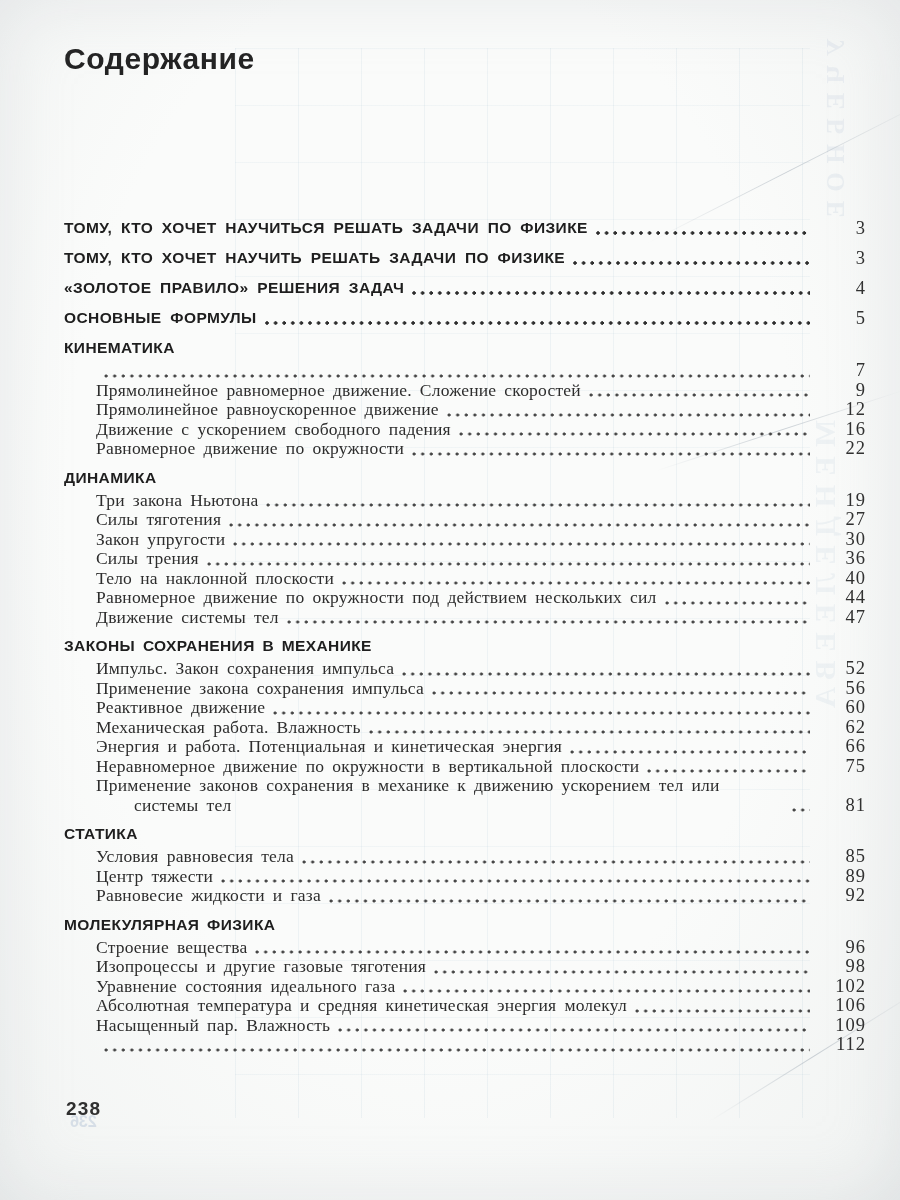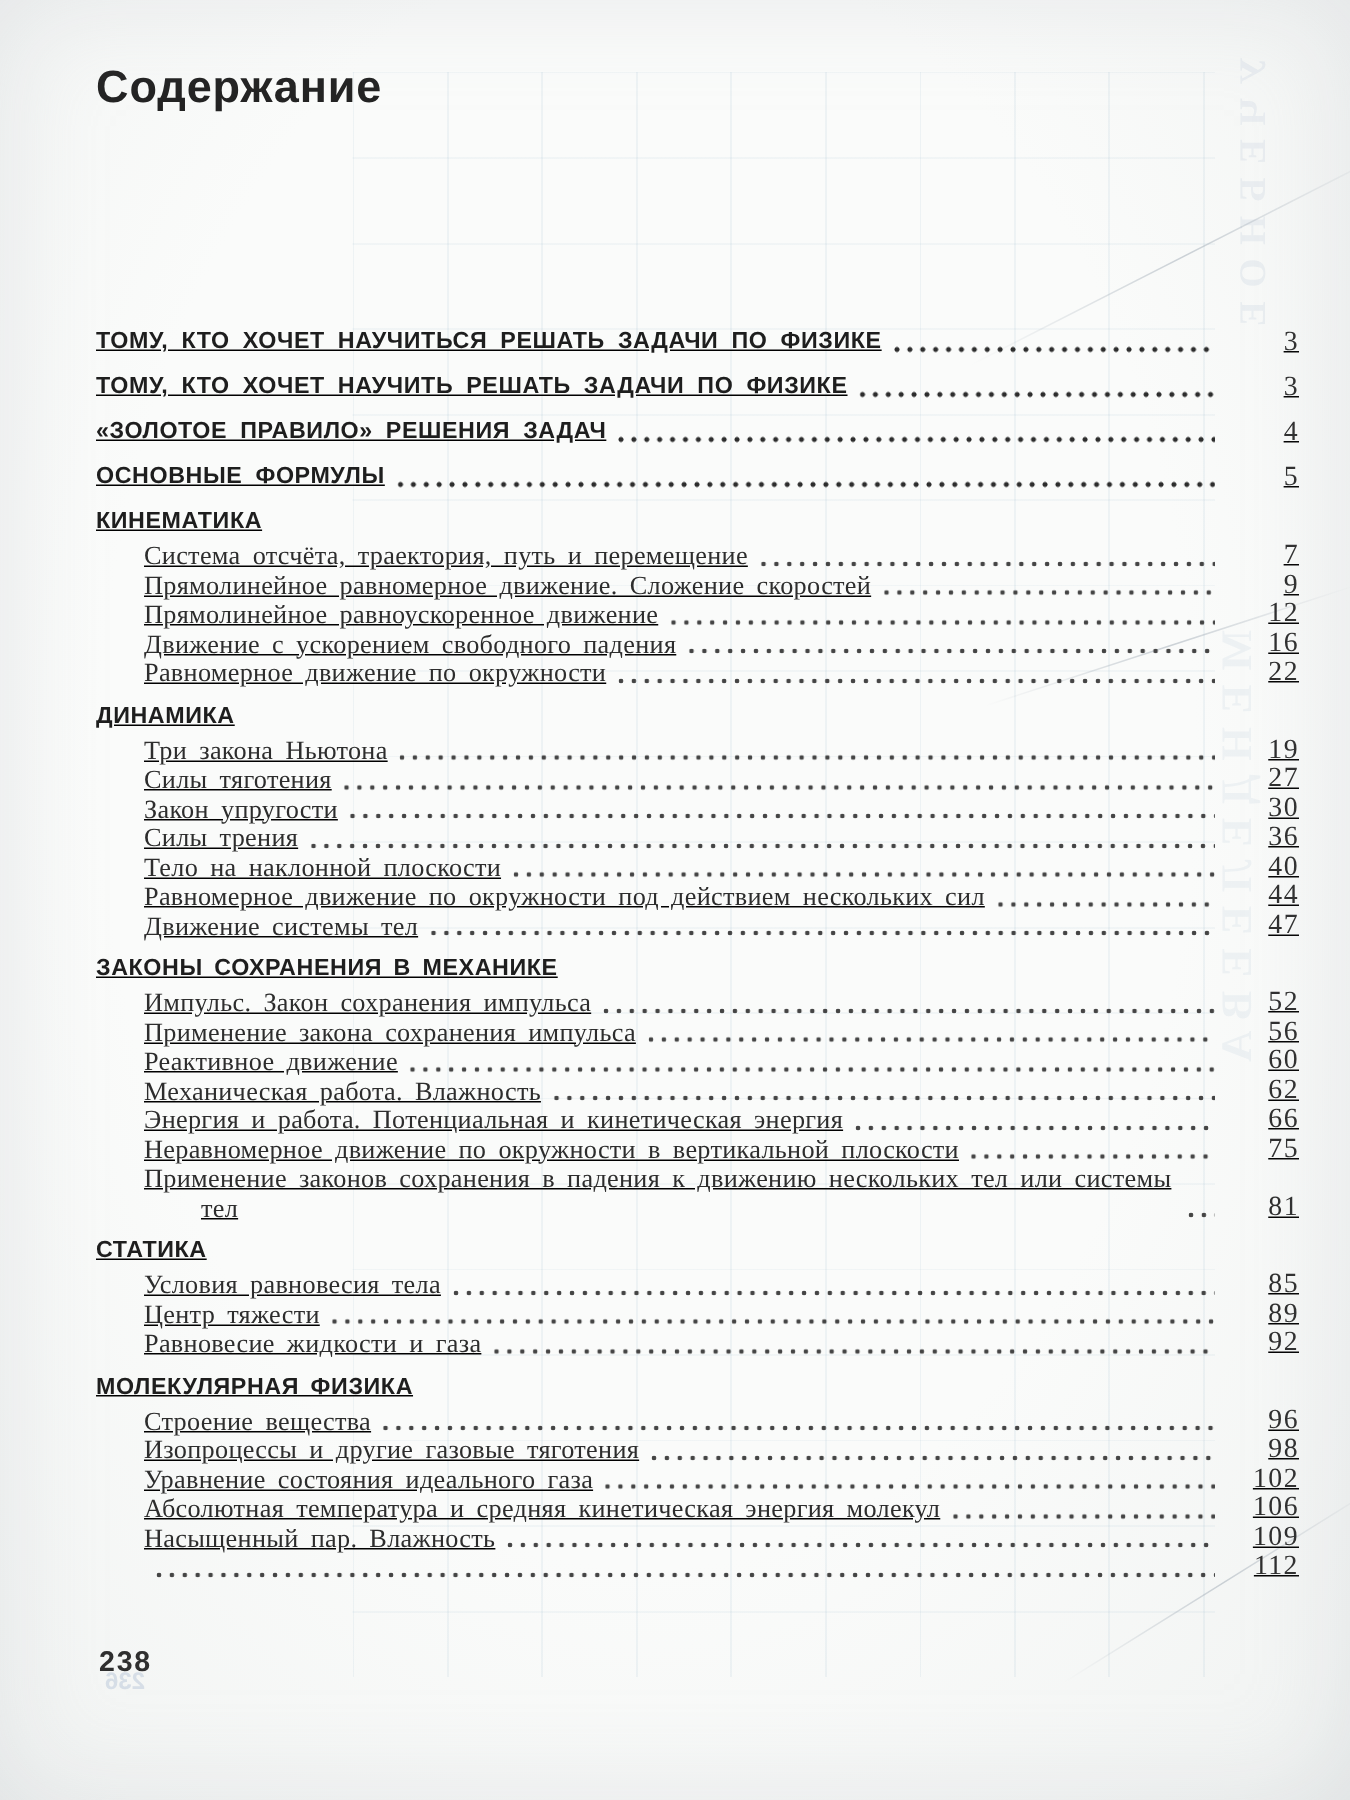--- a/index.html
+++ b/index.html
@@ -44,21 +44,21 @@
   #crease-1{top:170px;right:-50px;width:320px;transform:rotate(-27deg);}
   #crease-2{top:430px;right:-10px;width:260px;transform:rotate(-18deg);}
   #crease-3{top:1055px;right:-40px;width:250px;transform:rotate(-32deg);}
 
   
   .doc-title{
     position:absolute;left:64px;top:42px;margin:0;
     font:bold 30px/34px "Liberation Sans",sans-serif;
     letter-spacing:0.6px;color:#232323;
   }
-  .toc{position:absolute;left:64px;right:34px;top:218px;text-decoration:underline;}
+  .toc{position:absolute;left:64px;right:34px;top:218px;}
 
   .row{display:flex;align-items:flex-end;}
   .lbl{display:block;}
   .pg{
     font-family:"Liberation Serif",serif;font-weight:normal;
     font-size:18.5px;color:#2d2d2d;
     min-width:46px;text-align:right;letter-spacing:1px;
     white-space:nowrap;
   }
   .leader{
@@ -143,21 +143,20 @@
         <div class="row">
           <span class="lbl">ОСНОВНЫЕ ФОРМУЛЫ</span>
           <span class="leader"></span>
           <span class="pg">5</span>
         </div>
       </div>
     <div id="sections">
         <div class="sec">
           <div class="sec-title">КИНЕМАТИКА</div>
           <div class="row">
-            <span class="lbl">Система отсчёта, траектория, путь и перемещение</span>
             <span class="leader"></span>
             <span class="pg">7</span>
           </div>
           <div class="row">
             <span class="lbl">Прямолинейное равномерное движение. Сложение скоростей</span>
             <span class="leader"></span>
             <span class="pg">9</span>
           </div>
           <div class="row">
             <span class="lbl">Прямолинейное равноускоренное движение</span>
@@ -239,21 +238,21 @@
             <span class="lbl">Энергия и работа. Потенциальная и кинетическая энергия</span>
             <span class="leader"></span>
             <span class="pg">66</span>
           </div>
           <div class="row">
             <span class="lbl">Неравномерное движение по окружности в вертикальной плоскости</span>
             <span class="leader"></span>
             <span class="pg">75</span>
           </div>
           <div class="row">
-            <span class="lbl">Применение законов сохранения в падения к движению нескольких тел или системы тел</span>
+            <span class="lbl">Применение законов сохранения в механике к движению ускорением тел или системы тел</span>
             <span class="leader"></span>
             <span class="pg">81</span>
           </div>
         </div>
         <div class="sec">
           <div class="sec-title">СТАТИКА</div>
           <div class="row">
             <span class="lbl">Условия равновесия тела</span>
             <span class="leader"></span>
             <span class="pg">85</span>

